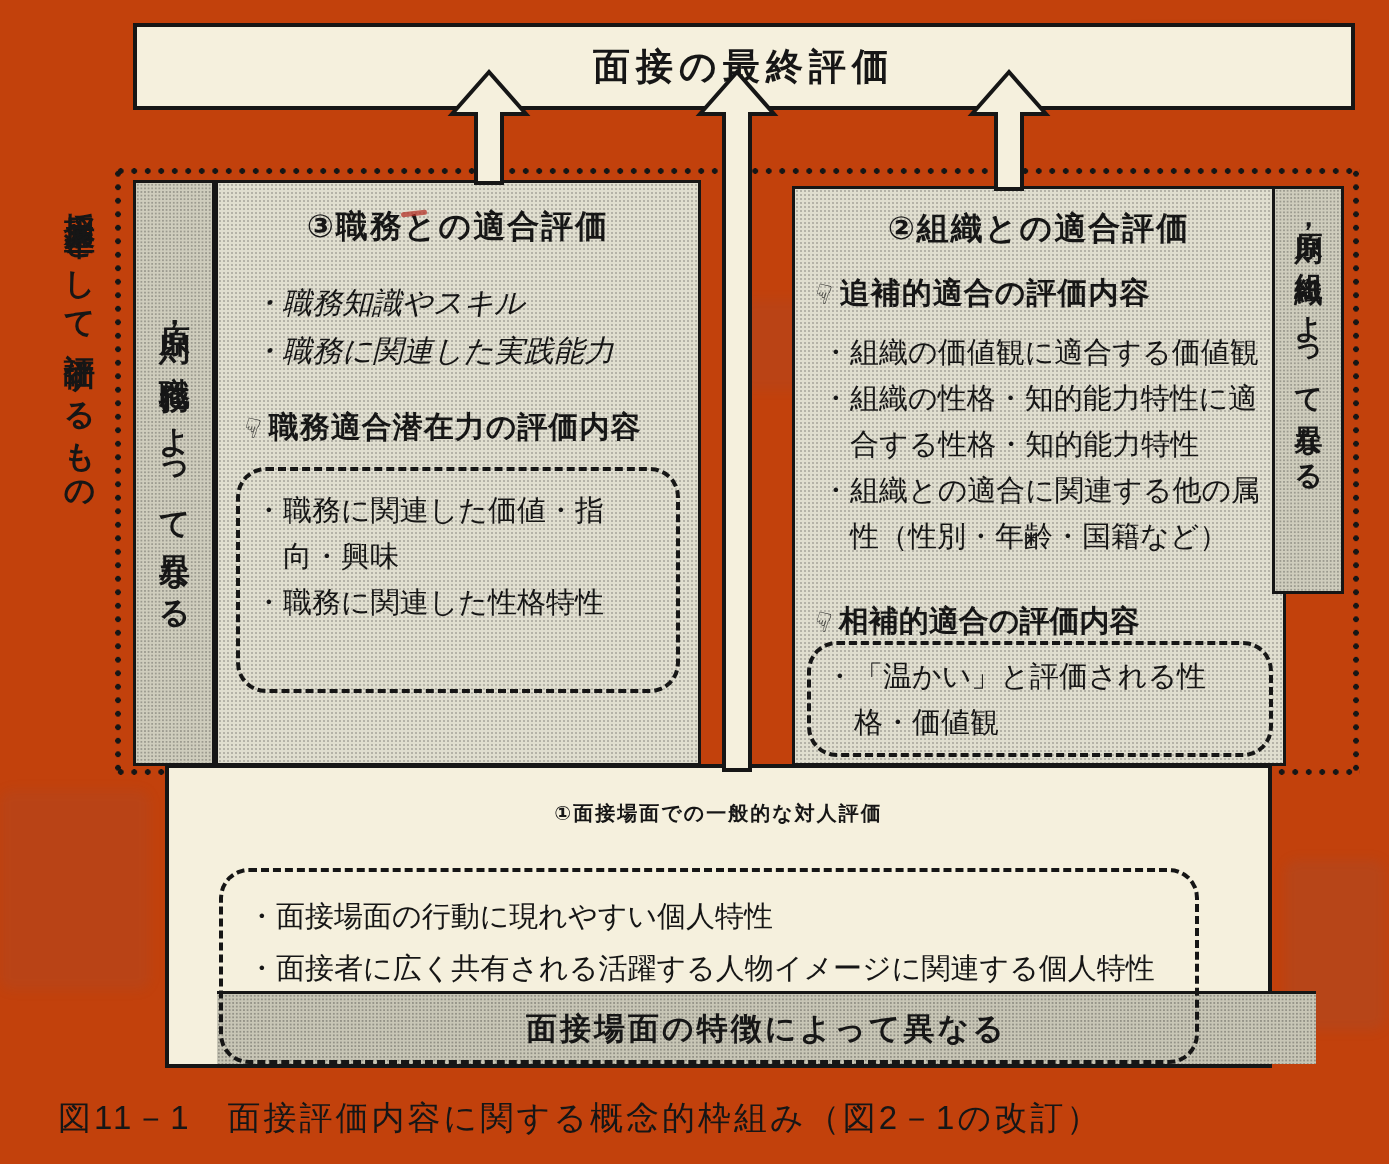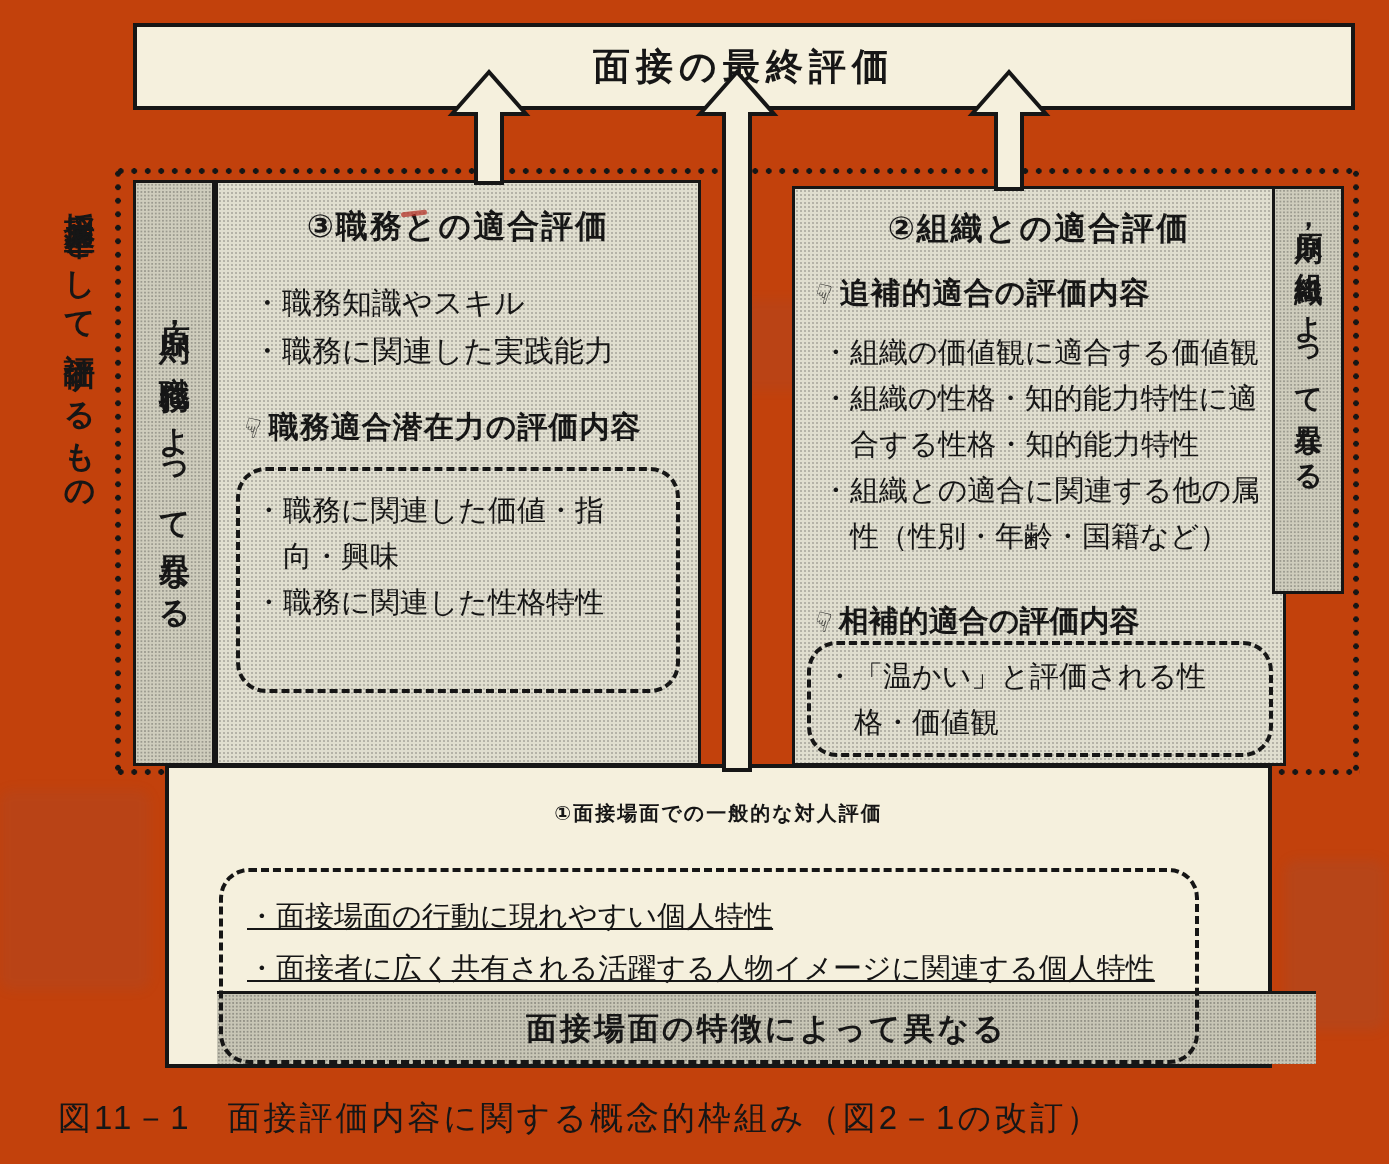--- a/index.html
+++ b/index.html
@@ -95,21 +95,21 @@
     font-family:"Liberation Serif","DejaVu Serif",serif;
   }
   ul.bullets li{
     padding-left:1em;text-indent:-1em;
   }
   .dashed-box{
     position:absolute;border:4px dashed #161616;border-radius:30px;
   }
   
   .panel-job .panel-title{top:22px;}
-  .panel-job ul.top-bullets{left:34px;top:96px;font-size:30px;line-height:48px;width:430px;}
+  .panel-job ul.top-bullets{left:34px;top:96px;font-size:30px;line-height:48px;width:430px;font-style:italic;}
   .panel-job .hand-header{left:26px;top:224px;}
   .panel-job .dashed-box{left:18px;top:284px;width:436px;height:218px;}
   .panel-job .dashed-box ul{left:14px;top:16px;font-size:29px;line-height:46px;width:404px;}
   
   .panel-org .panel-title{top:18px;}
   .panel-org .hand-header{left:20px;top:84px;}
   .panel-org ul.top-bullets{left:26px;top:140px;font-size:29px;line-height:46px;width:446px;}
   .panel-org .hand-header2{left:20px;top:412px;position:absolute;font-size:30px;font-weight:700;display:flex;align-items:center;gap:8px;}
   .panel-org .dashed-box{left:12px;top:452px;width:458px;height:108px;}
   .panel-org .dashed-box ul{left:14px;top:8px;font-size:29px;line-height:46px;width:420px;}
@@ -119,21 +119,21 @@
     border:4px solid #161616;background:#f5f0dd;
   }
   .bottom-box .panel-title{top:32px;font-size:20px;}
   .bottom-gray{
     position:absolute;left:0;bottom:0;width:100%;height:70px;
     border-top:3px solid #161616;
     display:flex;align-items:center;justify-content:center;
   }
   .bottom-gray .label{font-size:31px;font-weight:700;letter-spacing:3px;}
   .bottom-box .dashed-box{left:50px;top:100px;width:972px;height:188px;z-index:3;}
-  .bottom-box .dashed-box ul{left:24px;top:18px;font-size:29px;line-height:52px;width:920px;text-decoration:underline;}
+  .bottom-box .dashed-box ul{left:24px;top:18px;font-size:29px;line-height:52px;width:920px;}
   
   svg.arrows{position:absolute;left:0;top:0;z-index:4;pointer-events:none;}
   
   .pen-mark{
     position:absolute;left:401px;top:211px;width:26px;height:5px;
     background:#b5342a;opacity:.75;transform:rotate(-6deg);border-radius:2px;z-index:5;
   }
   
   .caption{
     position:absolute;left:58px;top:1096px;

